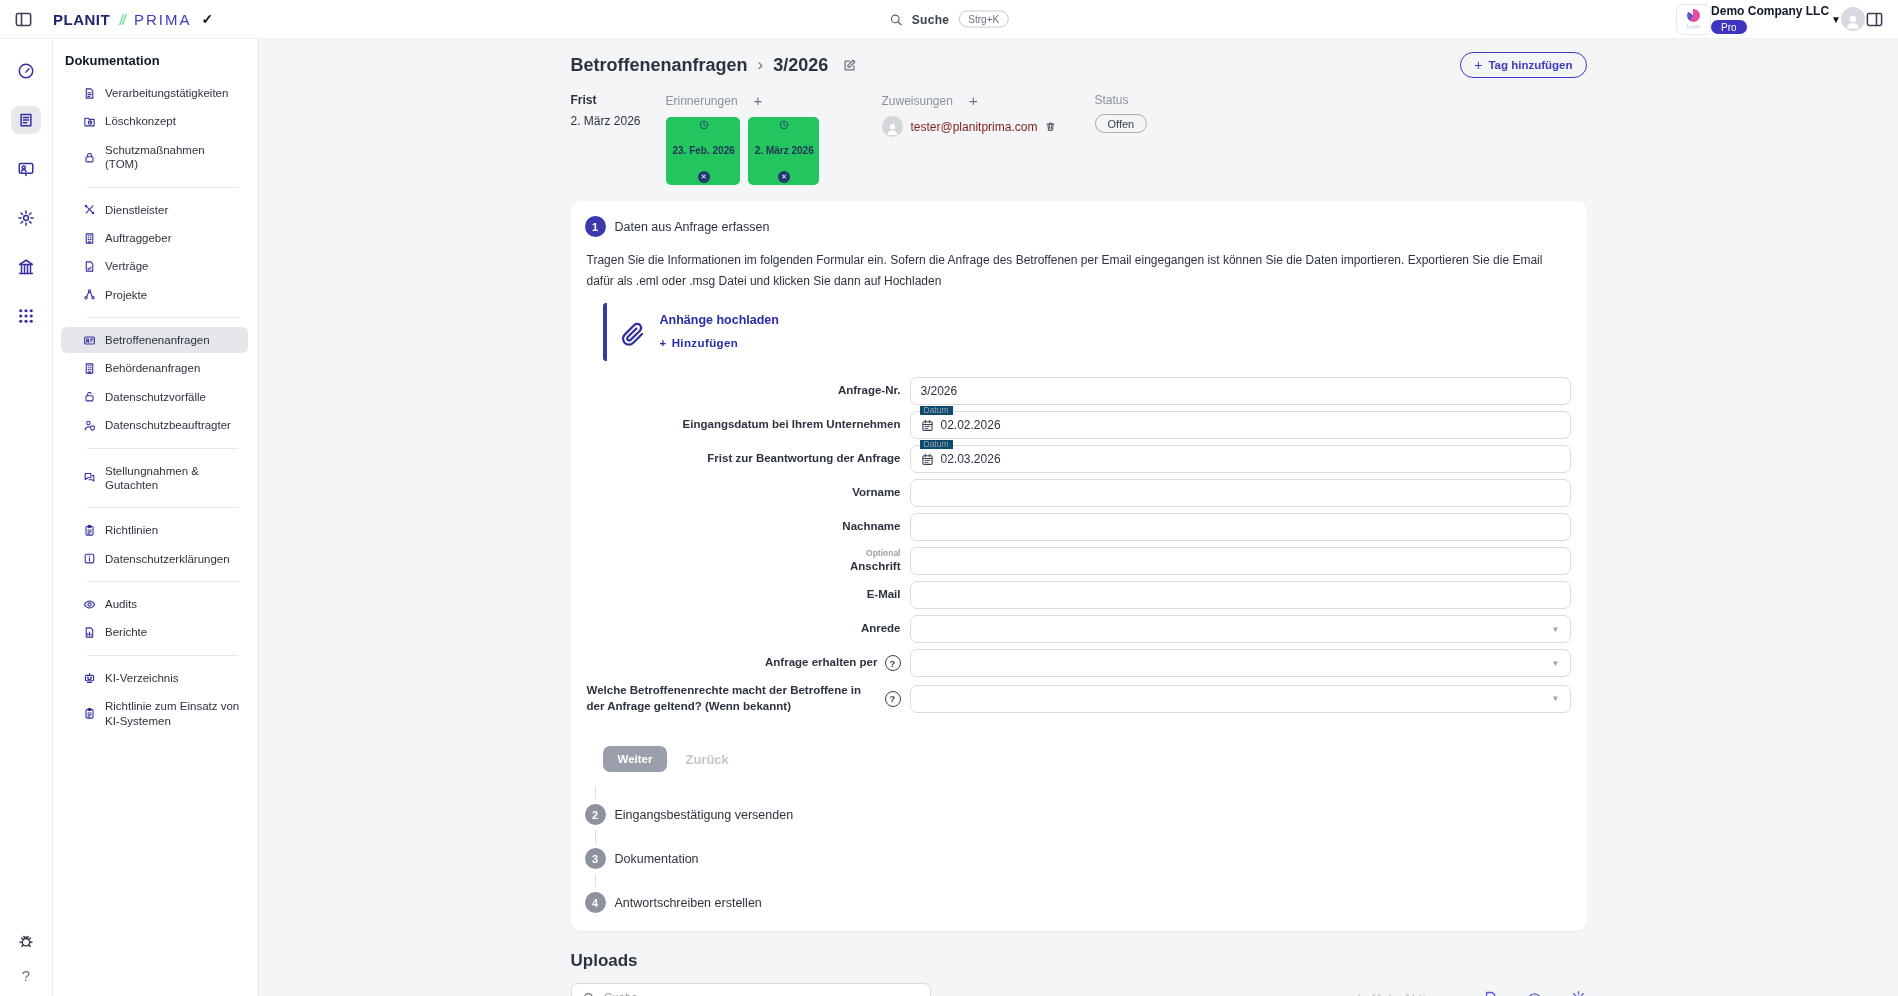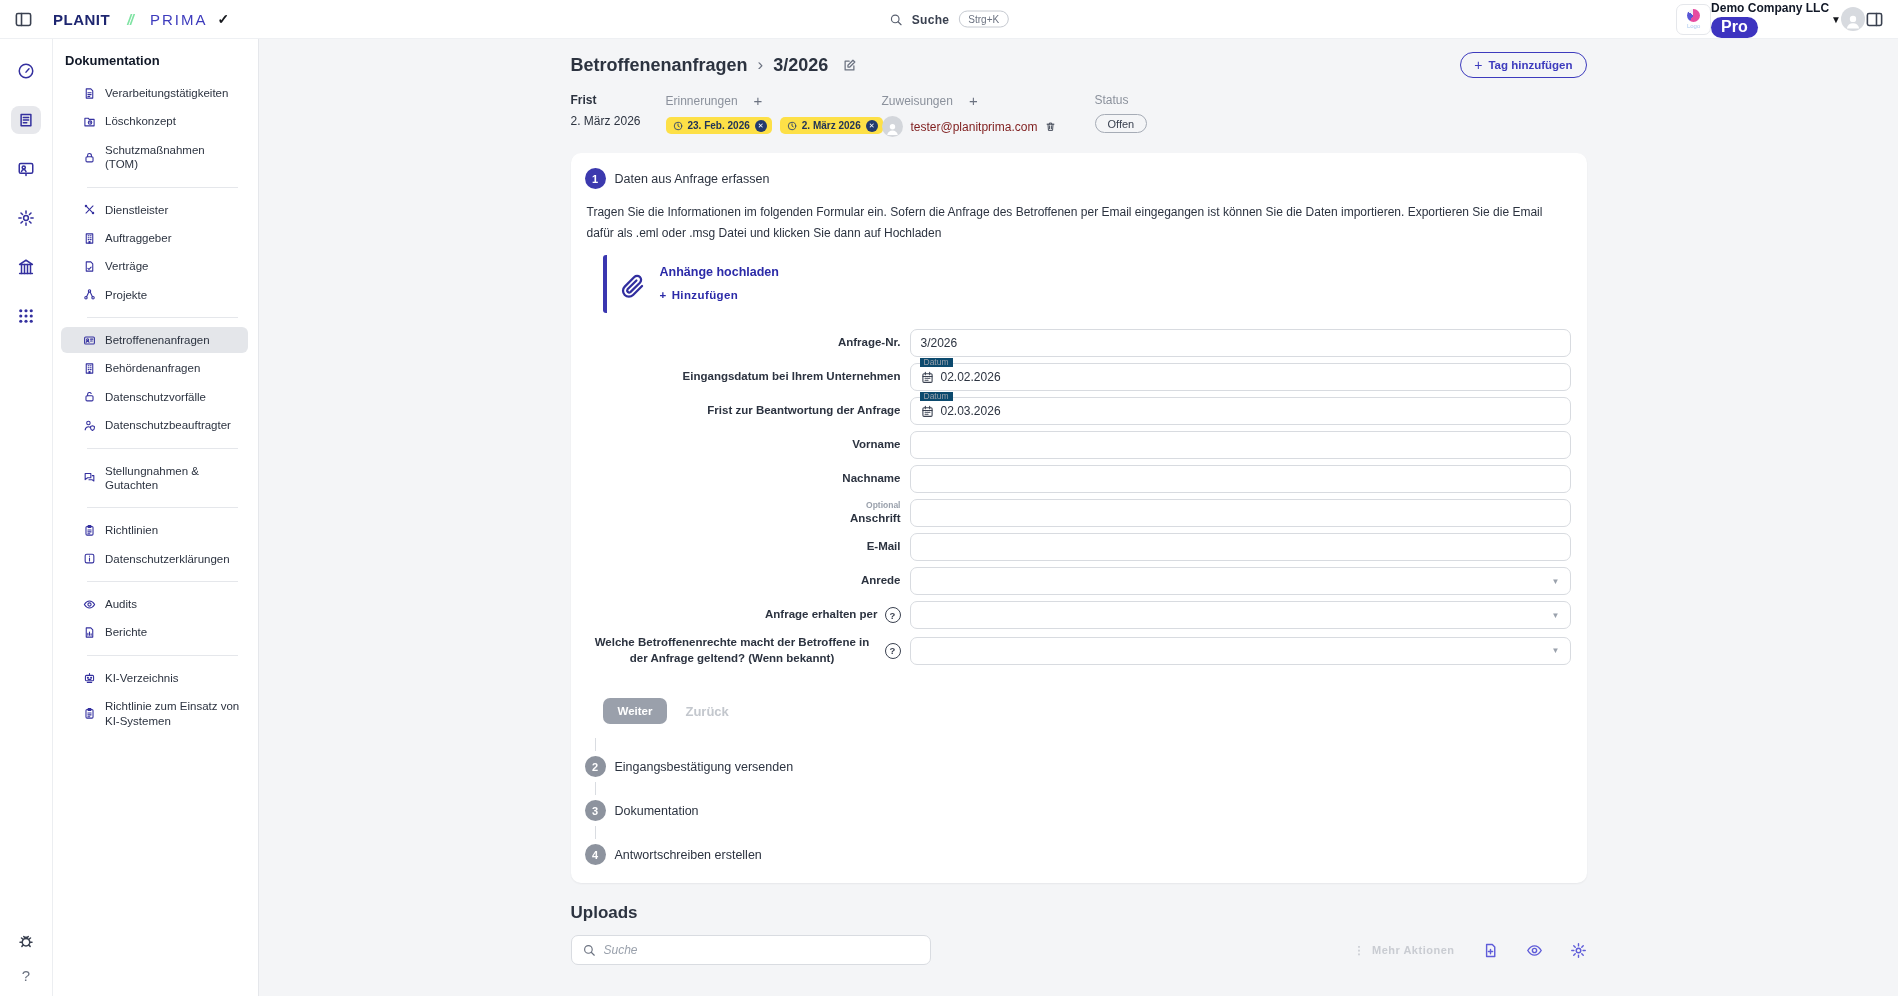--- a/index.html
+++ b/index.html
@@ -4,36 +4,36 @@
 <style>
   * { margin:0; padding:0; box-sizing:border-box; }
   html,body { width:1898px; height:996px; overflow:hidden; }
   body { font-family:"Liberation Sans", sans-serif; color:#2c3340; background:#fff; font-size:12px; }
   .i svg { width:1em; height:1em; display:block; }
   .i { display:inline-flex; align-items:center; justify-content:center; }
 
   
   header { height:39px; display:flex; align-items:center; padding:0 14px; background:#fff; position:relative; border-bottom:1px solid #eef0f3;}
   .hdr-toggle { font-size:19px; color:#3a4150; margin-right:20px; cursor:pointer;}
-  .logo { display:flex; align-items:baseline; gap:17px; }
+  .logo { display:flex; align-items:baseline; gap:9px; }
   .logo .p1 { font-weight:700; font-size:15px; color:#1e2670; letter-spacing:.5px;}
   .logo .sl { font-weight:700; font-style:italic; font-size:14px; color:#7ee3a2; letter-spacing:-1px;}
   .logo .p2 { font-size:15px; color:#3d3bbd; letter-spacing:2px;}
   .logo-check { font-weight:700; color:#15171c; font-size:14px; margin-left:10px;}
   .hdr-search { position:absolute; left:50%; top:50%; transform:translate(-50%,-50%); display:flex; align-items:center; gap:9px; cursor:pointer;}
   .hdr-search .i { font-size:14px; color:#5a6170;}
   .hdr-search .txt { font-weight:700; font-size:12px; color:#3a4150; letter-spacing:.3px;}
   .kbd { border:1px solid #c6cad1; border-radius:999px; font-size:10px; color:#6b7280; padding:2px 9px; background:#fff;}
   .hdr-right { margin-left:auto; display:flex; align-items:center; padding-left:12px;}
   .org-logo { width:35px; height:31px; border:1px solid #e5e7eb; border-radius:7px; display:flex; flex-direction:column; align-items:center; justify-content:center; gap:0; background:#fff;}
   .org-mark { width:13px; height:13px; border-radius:50%; background:conic-gradient(#e64ca0 0 60%, #5856d6 60% 85%, #f0f0f4 85% 100%); }
   .org-caption { font-size:6px; color:#a9c8ee; line-height:1; margin-top:1px;}
   .org-meta { display:flex; flex-direction:column; gap:2px;}
   .org-name { font-size:12px; font-weight:700; color:#111827;}
-  .pro-badge { align-self:flex-start; background:#3d34c0; color:#fff; font-size:16px; font-weight:700; border-radius:999px; padding:1.5px 10px;text-align:right;}
+  .pro-badge { align-self:flex-start; background:#3d34c0; color:#fff; font-size:10px; font-weight:400; border-radius:999px; padding:1.5px 10px;text-align:right;}
   .hdr-caret { font-size:10px; color:#15171c; margin-left:2px;}
   .avatar { width:24px; height:24px; border-radius:50%; background:#d7dadf; overflow:hidden; display:flex; align-items:flex-end; justify-content:center;}
   .avatar svg { width:20px; height:20px;}
 
   
   .body { display:flex; height:957px; }
   .rail { width:53px; border-right:1px solid #eceef1; display:flex; flex-direction:column; align-items:center; padding:18px 0 12px; background:#fff;}
   .rail-btn { font-size:18px; color:#34309f; margin-bottom:21px; padding:5px 6px; border-radius:8px; cursor:pointer;}
   .rail-btn.active { background:#e7e8ec; }
   .rail-spacer { flex:1; }
@@ -63,21 +63,21 @@
   
   .meta-row { margin-top:15px; display:flex; align-items:flex-start;}
   .meta-label { font-size:12px; color:#8b919c;}
   .m-frist { width:95px;}
   .m-frist .lbl { font-weight:700; color:#2c3340; font-size:12px;}
   .m-frist .val { margin-top:7px; font-size:12px; color:#2c3340;}
   .m-rem { width:216px;}
   .m-head { display:flex; align-items:center; gap:16px;}
   .m-plus { font-size:15px; color:#6b7280; cursor:pointer; line-height:1;}
   .chips { display:flex; gap:8px; margin-top:9px;}
-  .chip { display:flex; align-items:center; gap:5px; background:#fde047; border-radius:5px; padding:2.5px 5px 2.5px 7px;}
+  .chip { display:flex; align-items:center; gap:15px; background:#22c55e; border-radius:5px; padding:2.5px 5px 2.5px 7px;flex-direction:column;}
   .chip .i { font-size:10px; color:#223a6e;}
   .chip .c-txt { font-size:10px; font-weight:600; color:#223457; white-space:nowrap;}
   .chip-x { width:12px; height:12px; border-radius:50%; background:#223a6e; color:#fff; font-size:7px; display:flex; align-items:center; justify-content:center; cursor:pointer;}
   .m-asg { width:213px;}
   .asg-row { display:flex; align-items:center; gap:8px; margin-top:8px;}
   .asg-avatar { width:21px; height:21px; border-radius:50%; background:#d3d6db; overflow:hidden; display:flex; align-items:flex-end; justify-content:center;}
   .asg-avatar svg { width:17px; height:17px;}
   .asg-mail { font-size:12px; color:#7f1d1d;}
   .asg-del { font-size:11px; color:#3a4150; cursor:pointer;}
   .m-status .status-chip { margin-top:7px; display:inline-block; border:1px solid #a6acb6; border-radius:999px; padding:2.5px 12px; font-size:11px; color:#3a4150; background:transparent; cursor:pointer;}
@@ -95,21 +95,21 @@
   .imp-block .big-i { font-size:27px; color:#312e9f; margin-top:8px;}
   .imp-title { font-size:12.5px; font-weight:600; color:#2b2aa8;}
   .imp-action { margin-top:10px; display:flex; align-items:center; gap:5px; font-size:11.5px; font-weight:600; color:#2b2aa8; letter-spacing:.4px; cursor:pointer;}
   .imp-action .i { font-size:13px;}
   .form { margin-top:16px;}
   .form-row { display:grid; grid-template-columns:314px 1fr; column-gap:9px; align-items:center; margin-bottom:6px;}
   .form-row.notched { margin-top:5px;}
   .f-label { display:flex; justify-content:flex-end; align-items:center; gap:7px;}
   .lab-stack { display:flex; flex-direction:column; align-items:flex-end;}
   .opt { font-size:8.5px; color:#9aa1ac; font-weight:600; margin-bottom:1px;}
-  .lab { font-size:11.5px; font-weight:700; color:#2c3340; text-align:center; line-height:1.35;}
+  .lab { font-size:11.5px; font-weight:700; color:#2c3340; text-align:left; line-height:1.35;}
   .help { width:16px; height:16px; border:1.6px solid #3a4150; border-radius:50%; font-size:9.5px; font-weight:700; color:#3a4150; display:flex; align-items:center; justify-content:center; flex:none; cursor:pointer;}
   .input { position:relative; height:28px; border:1px solid #d8dbe0; border-radius:7px; background:#fff; display:flex; align-items:center; padding:0 10px; font-size:12px; color:#2c3340; cursor:text;}
   .input .caret { margin-left:auto; font-size:8px; color:#9aa1ac;}
   .input .cal { font-size:13px; color:#3a4150; margin-right:7px;}
   .notch { position:absolute; top:-6px; left:9px; font-size:8.5px; color:#9aa1ac; background:#0c4a6e; padding:0 4px; line-height:1;}
   .btn-row { margin-top:32px; margin-left:16px; display:flex; align-items:center; gap:18px;}
   .btn-next { background:#9aa0ab; color:#fff; border:none; border-radius:7px; padding:7px 15px; font-size:11.5px; font-weight:700; font-family:inherit; cursor:pointer;}
   .btn-back { background:none; border:none; color:#c3c7cd; font-size:13px; font-weight:600; font-family:inherit; cursor:pointer;}
   .steps-rest { margin-top:14px;}
   .connector { width:1px; height:13px; background:#d9dce1; margin:3px 0 3px 10px;}

